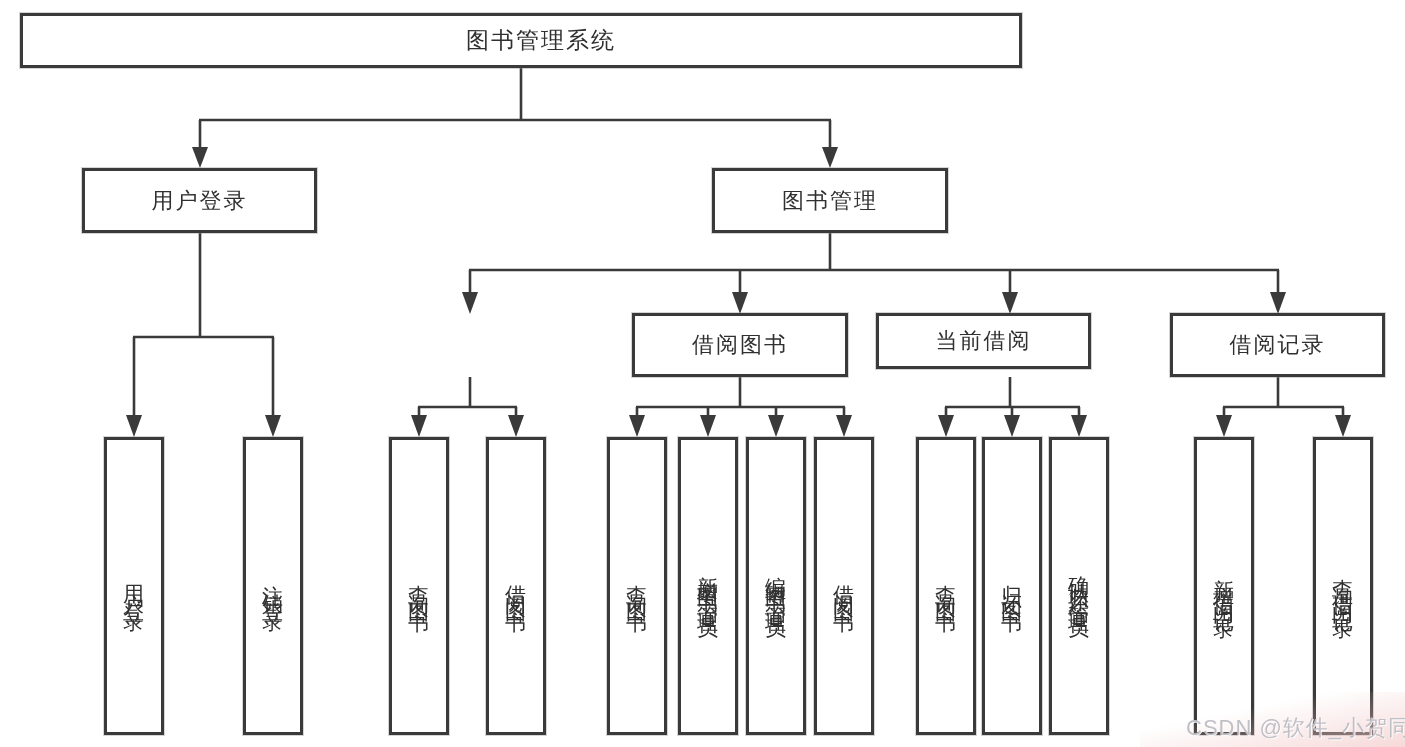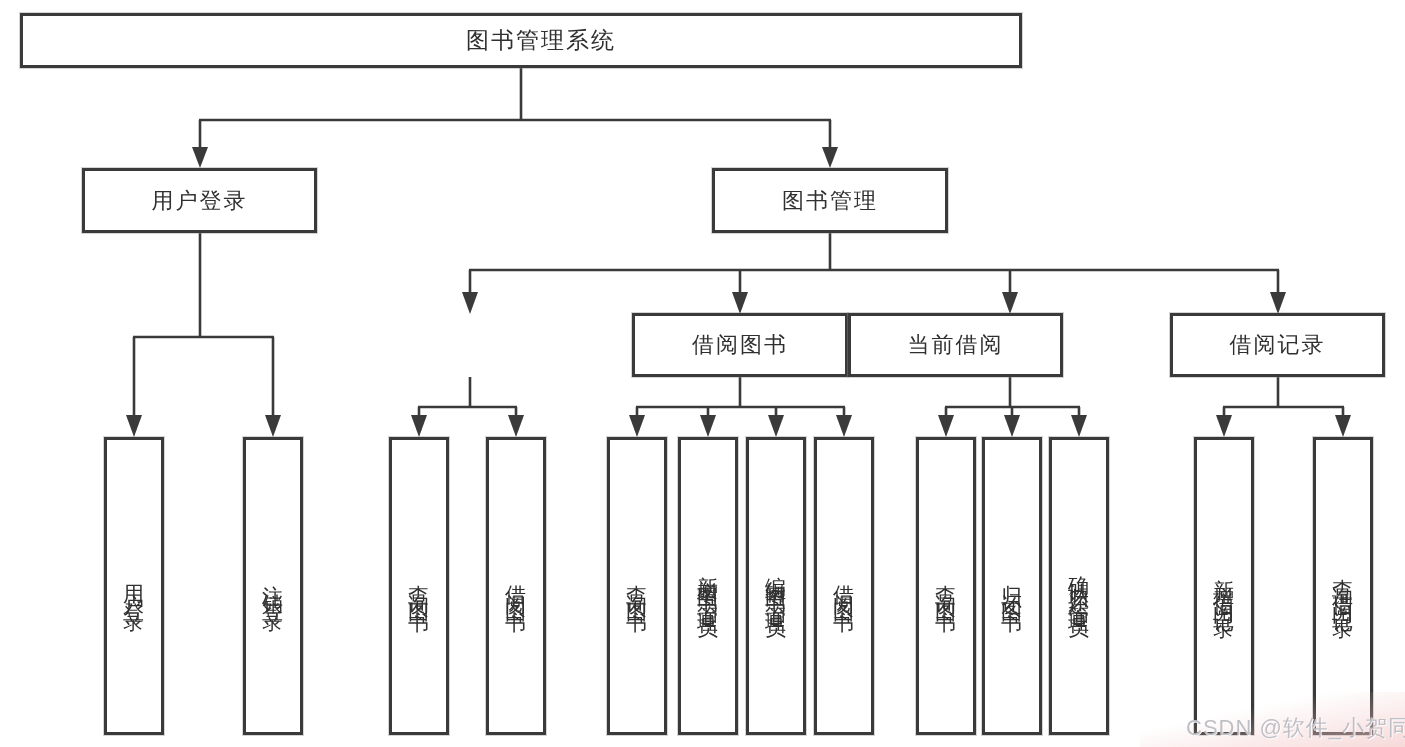--- a/index.html
+++ b/index.html
@@ -133,21 +133,21 @@
   <div class="node h" style="left:82px;top:168px;width:235px;height:65px;">
     <span>用户登录</span>
   </div>
   <div class="node h" style="left:712px;top:168px;width:236px;height:65px;font-family:Liberation Mono, monospace;">
     <span>图书管理</span>
   </div>
 
   <div class="node h" style="left:632px;top:313px;width:216px;height:64px;">
     <span>借阅图书</span>
   </div>
-  <div class="node h" style="left:848px;top:313px;width:215px;height:64px;">
+  <div class="node h" style="left:876px;top:313px;width:215px;height:56px;">
     <span>当前借阅</span>
   </div>
   <div class="node h" style="left:1170px;top:313px;width:215px;height:64px;">
     <span>借阅记录</span>
   </div>
 
   <div class="node v" style="left:104px;top:437px;width:60px;height:298px;">
     <span>用户登录</span>
   </div>
   <div class="node v" style="left:243px;top:437px;width:60px;height:298px;">

